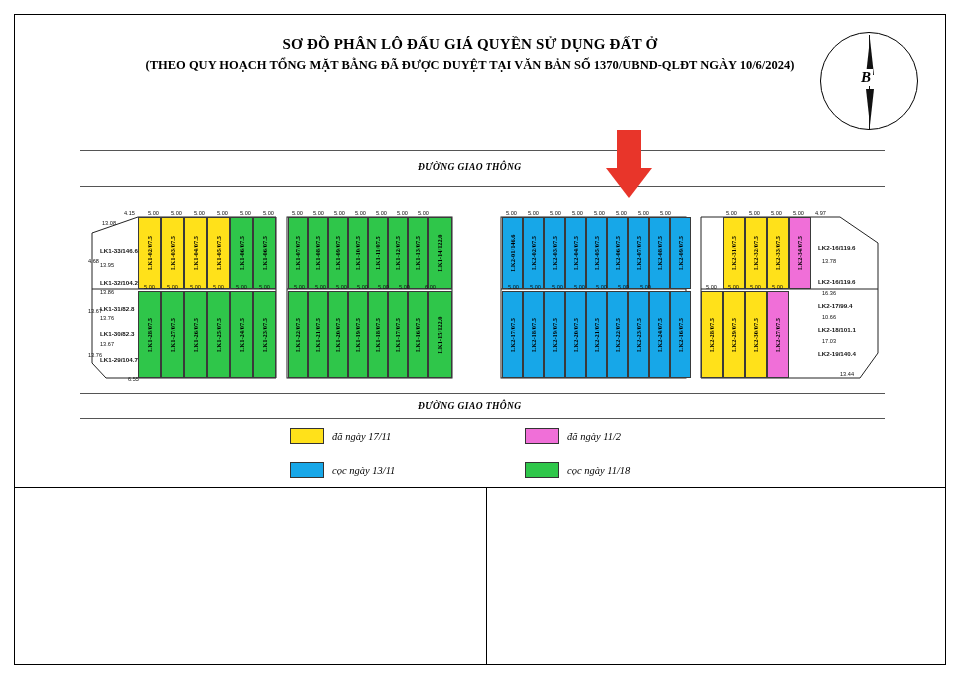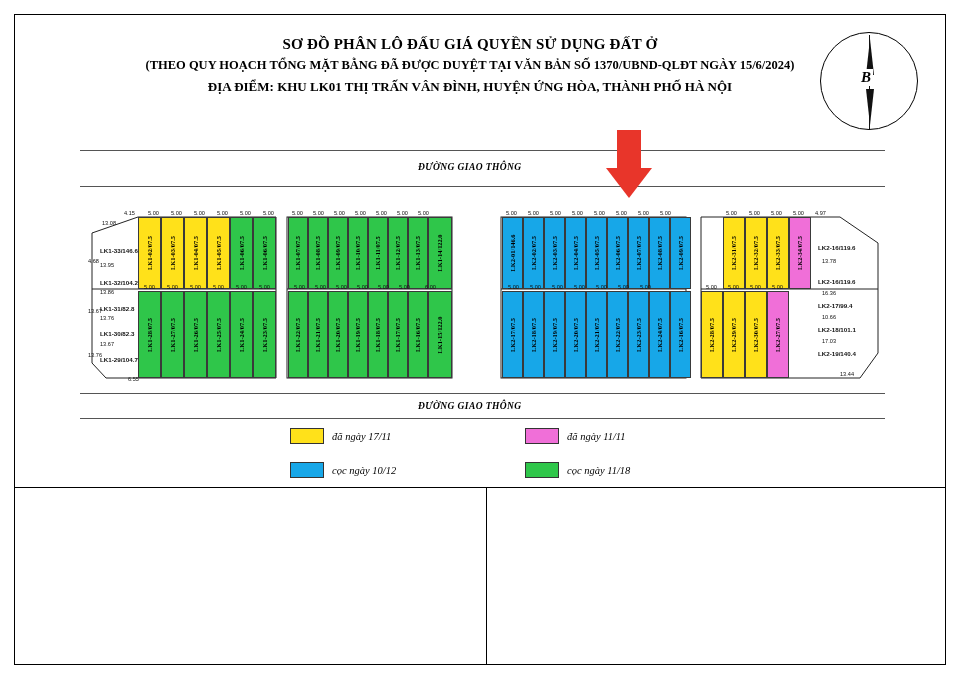--- a/index.html
+++ b/index.html
@@ -229,22 +229,21 @@
 <body>
 
 <div class="page">
 
   <div class="frame"></div>
   <div class="tb-h" style="top:487px;"></div>
   <div class="tb-v" style="left:486px; top:487px; height:178px;"></div>
 
   <div class="title-wrap">
     <div class="title-1">SƠ ĐỒ PHÂN LÔ ĐẤU GIÁ QUYỀN SỬ DỤNG ĐẤT Ở</div>
-    <div class="title-2">(THEO QUY HOẠCH TỔNG MẶT BẰNG ĐÃ ĐƯỢC DUYỆT TẠI VĂN BẢN SỐ 1370/UBND-QLĐT NGÀY 15/6/2024)</div>
-    <div class="title-3">ĐỊA ĐIỂM: KHU LK01 THỊ TRẤN VÂN ĐÌNH, HUYỆN ỨNG HÒA, THÀNH PHỐ HÀ NỘI</div>
+    <div class="title-2">(THEO QUY HOẠCH TỔNG MẶT BẰNG ĐÃ ĐƯỢC DUYỆT TẠI VĂN BẢN SỐ 1370/UBND-QLĐT NGÀY 10/6/2024)</div>
   </div>
 
   <div class="compass">
     <div class="n-line"></div>
     <div class="n-top"></div>
     <div class="n-bot"></div>
     <div class="n-letter">B</div>
   </div>
 
   <div class="road-line" style="left:80px; top:150px; width:805px;"></div>
@@ -557,25 +556,25 @@
   <div class="road-label" style="left:418px; top:401px;">ĐƯỜNG GIAO THÔNG</div>
   <div class="road-line" style="left:80px; top:418px; width:805px;"></div>
 
   <div class="legend">
     <div class="legend-item" style="left:10px; top:0;">
       <span class="swatch yellow"></span>
       <span class="legend-text">đã ngày 17/11</span>
     </div>
     <div class="legend-item" style="left:245px; top:0;">
       <span class="swatch pink"></span>
-      <span class="legend-text">đã ngày 11/11</span>
+      <span class="legend-text">đã ngày 11/2</span>
     </div>
     <div class="legend-item" style="left:10px; top:34px;">
       <span class="swatch blue"></span>
-      <span class="legend-text">cọc ngày 10/12</span>
+      <span class="legend-text">cọc ngày 13/11</span>
     </div>
     <div class="legend-item" style="left:245px; top:34px;">
       <span class="swatch green"></span>
       <span class="legend-text">cọc ngày 11/18</span>
     </div>
   </div>
 
 </div>
 
 </body></html>

